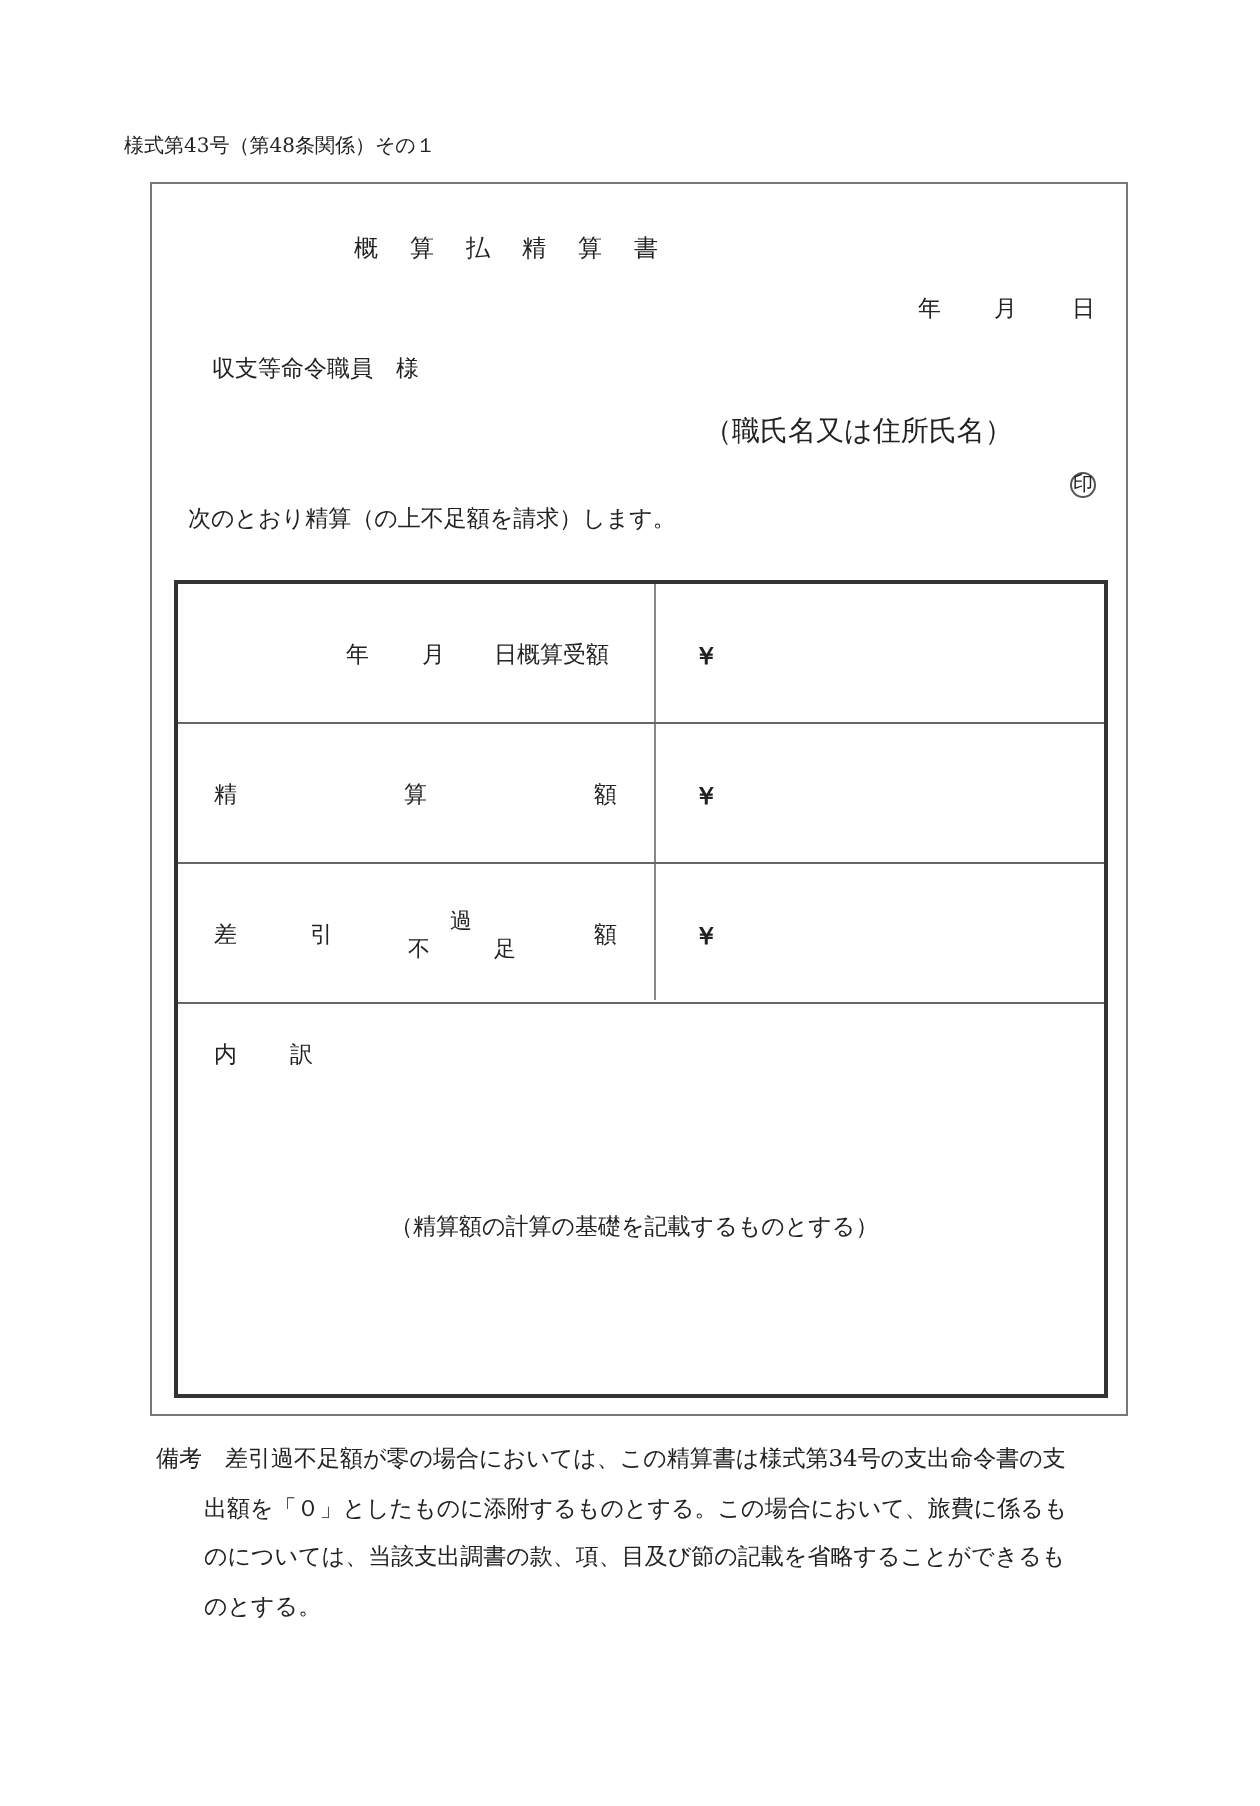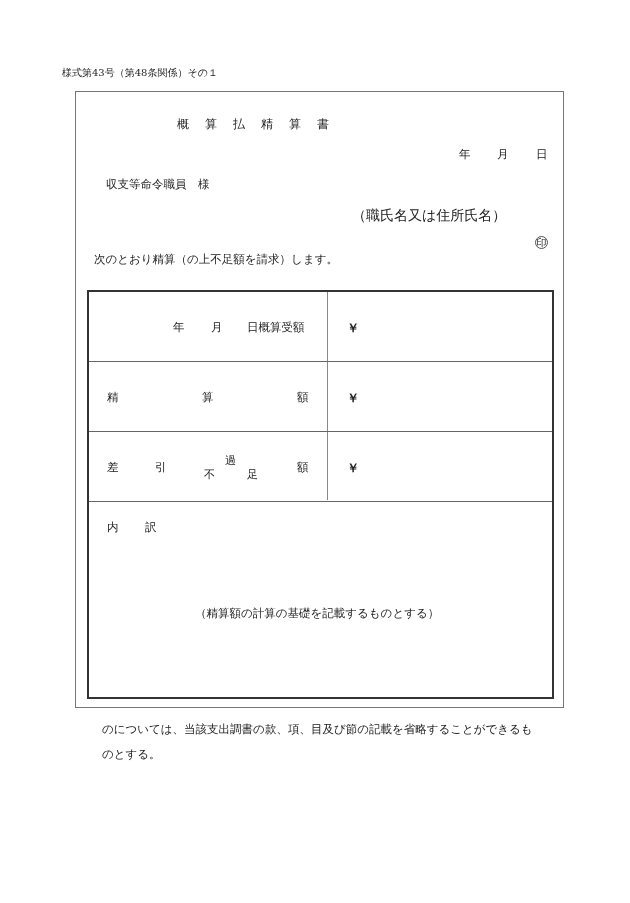--- a/index.html
+++ b/index.html
@@ -86,15 +86,17 @@
   </div>
 
   <div class="row" style="top:210px; height:195px; border-bottom:none;">
     <span class="cell-text" style="left:18px; top:18px;">内</span>
     <span class="cell-text" style="left:56px; top:18px;">訳</span>
     <span class="cell-text" style="left:106px; top:104px;">（精算額の計算の基礎を記載するものとする）</span>
   </div>
 </div>
 
 <div class="abs notes">
+  <span class="line"><span>備考</span>　<span>差引過不足額が零の場合においては、この精算書は様式第34号の支出命令書の支</span></span>
+  <span class="line indent">出額を「０」としたものに添附するものとする。この場合において、旅費に係るも</span>
   <span class="line indent">のについては、当該支出調書の款、項、目及び節の記載を省略することができるも</span>
   <span class="line indent">のとする。</span>
 </div>
 
 </body></html>

